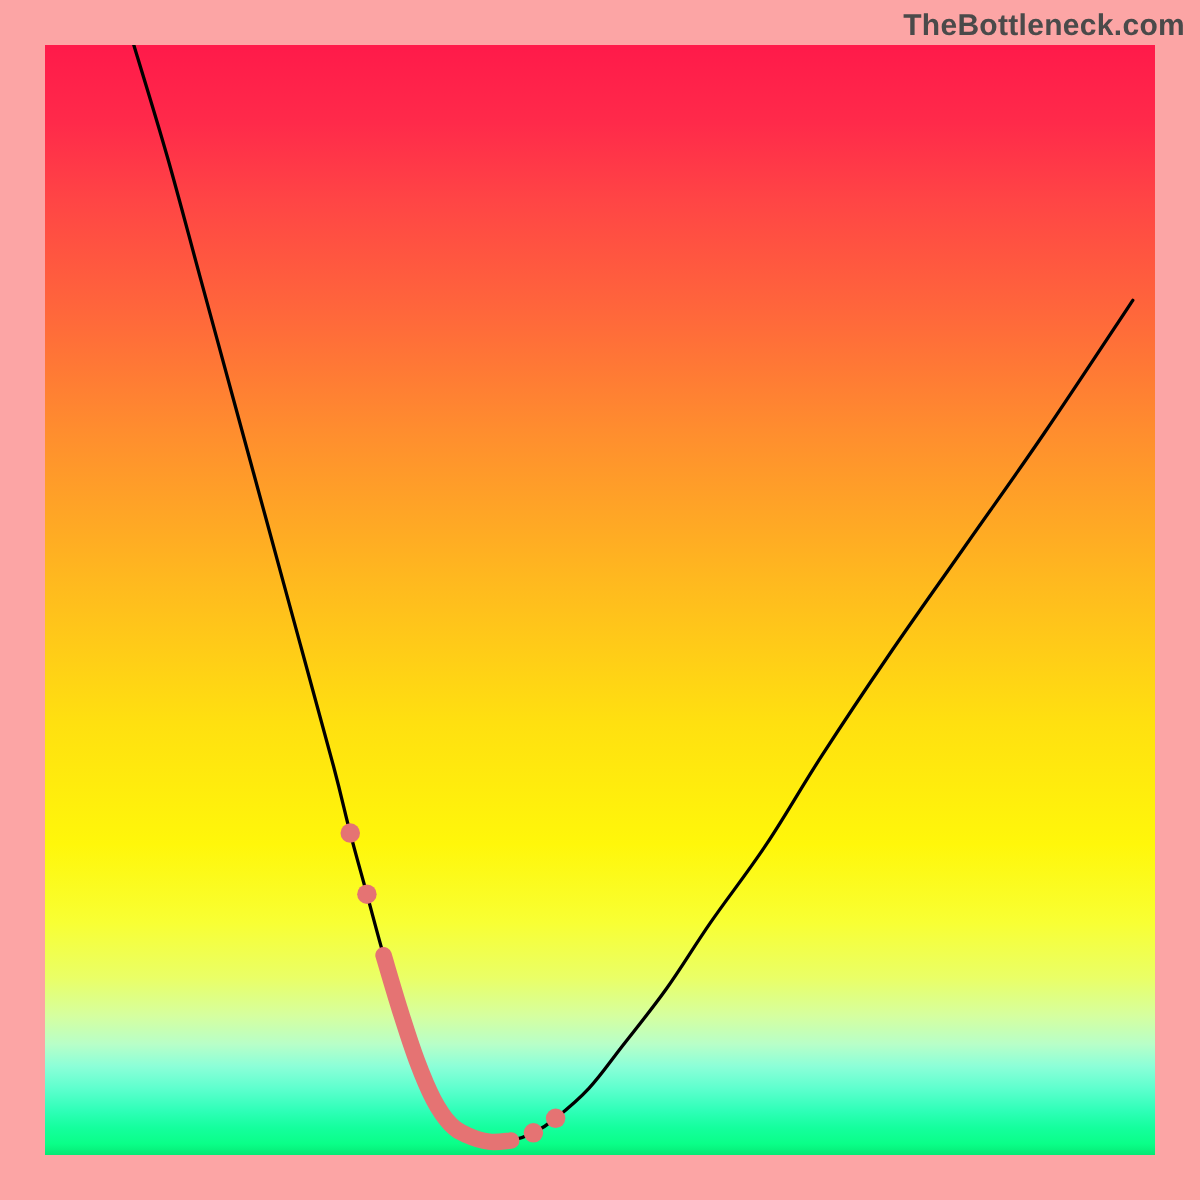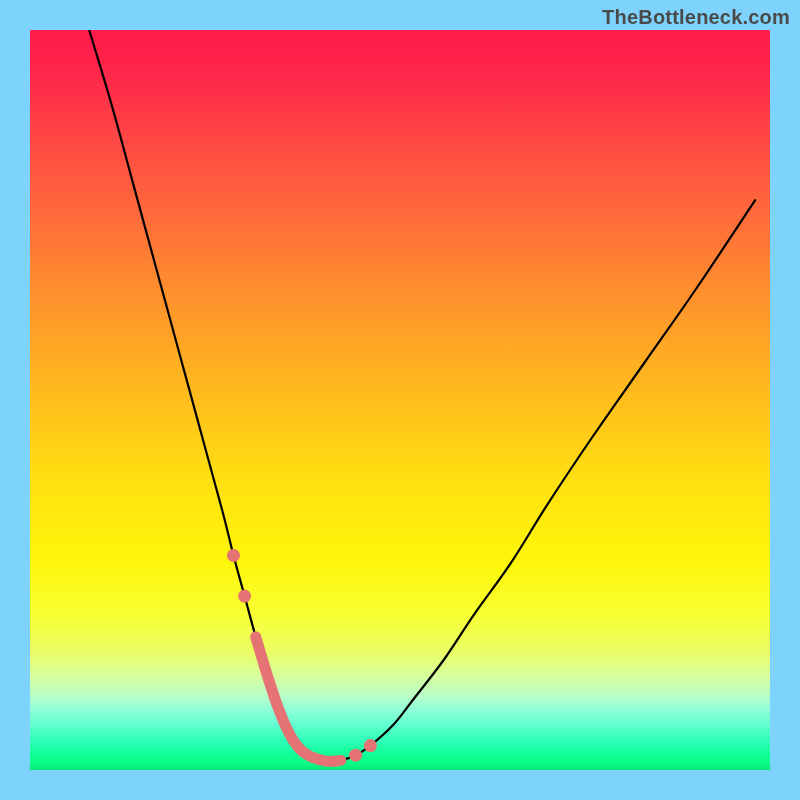--- a/index.html
+++ b/index.html
@@ -8,21 +8,21 @@
     width: 800px;
     height: 800px;
     overflow: hidden;
     background: #000;
     font-family: Arial, Helvetica, sans-serif;
   }
   .frame {
     position: absolute;
     top: 0; left: 0;
     width: 800px; height: 800px;
-    background: #7dd3fc;
+    background: #fca5a5;
   }
   .plot-area {
     position: absolute;
     top: 30px;
     left: 30px;
     width: 740px;
     height: 740px;
     overflow: hidden;
   }
   .gradient {

